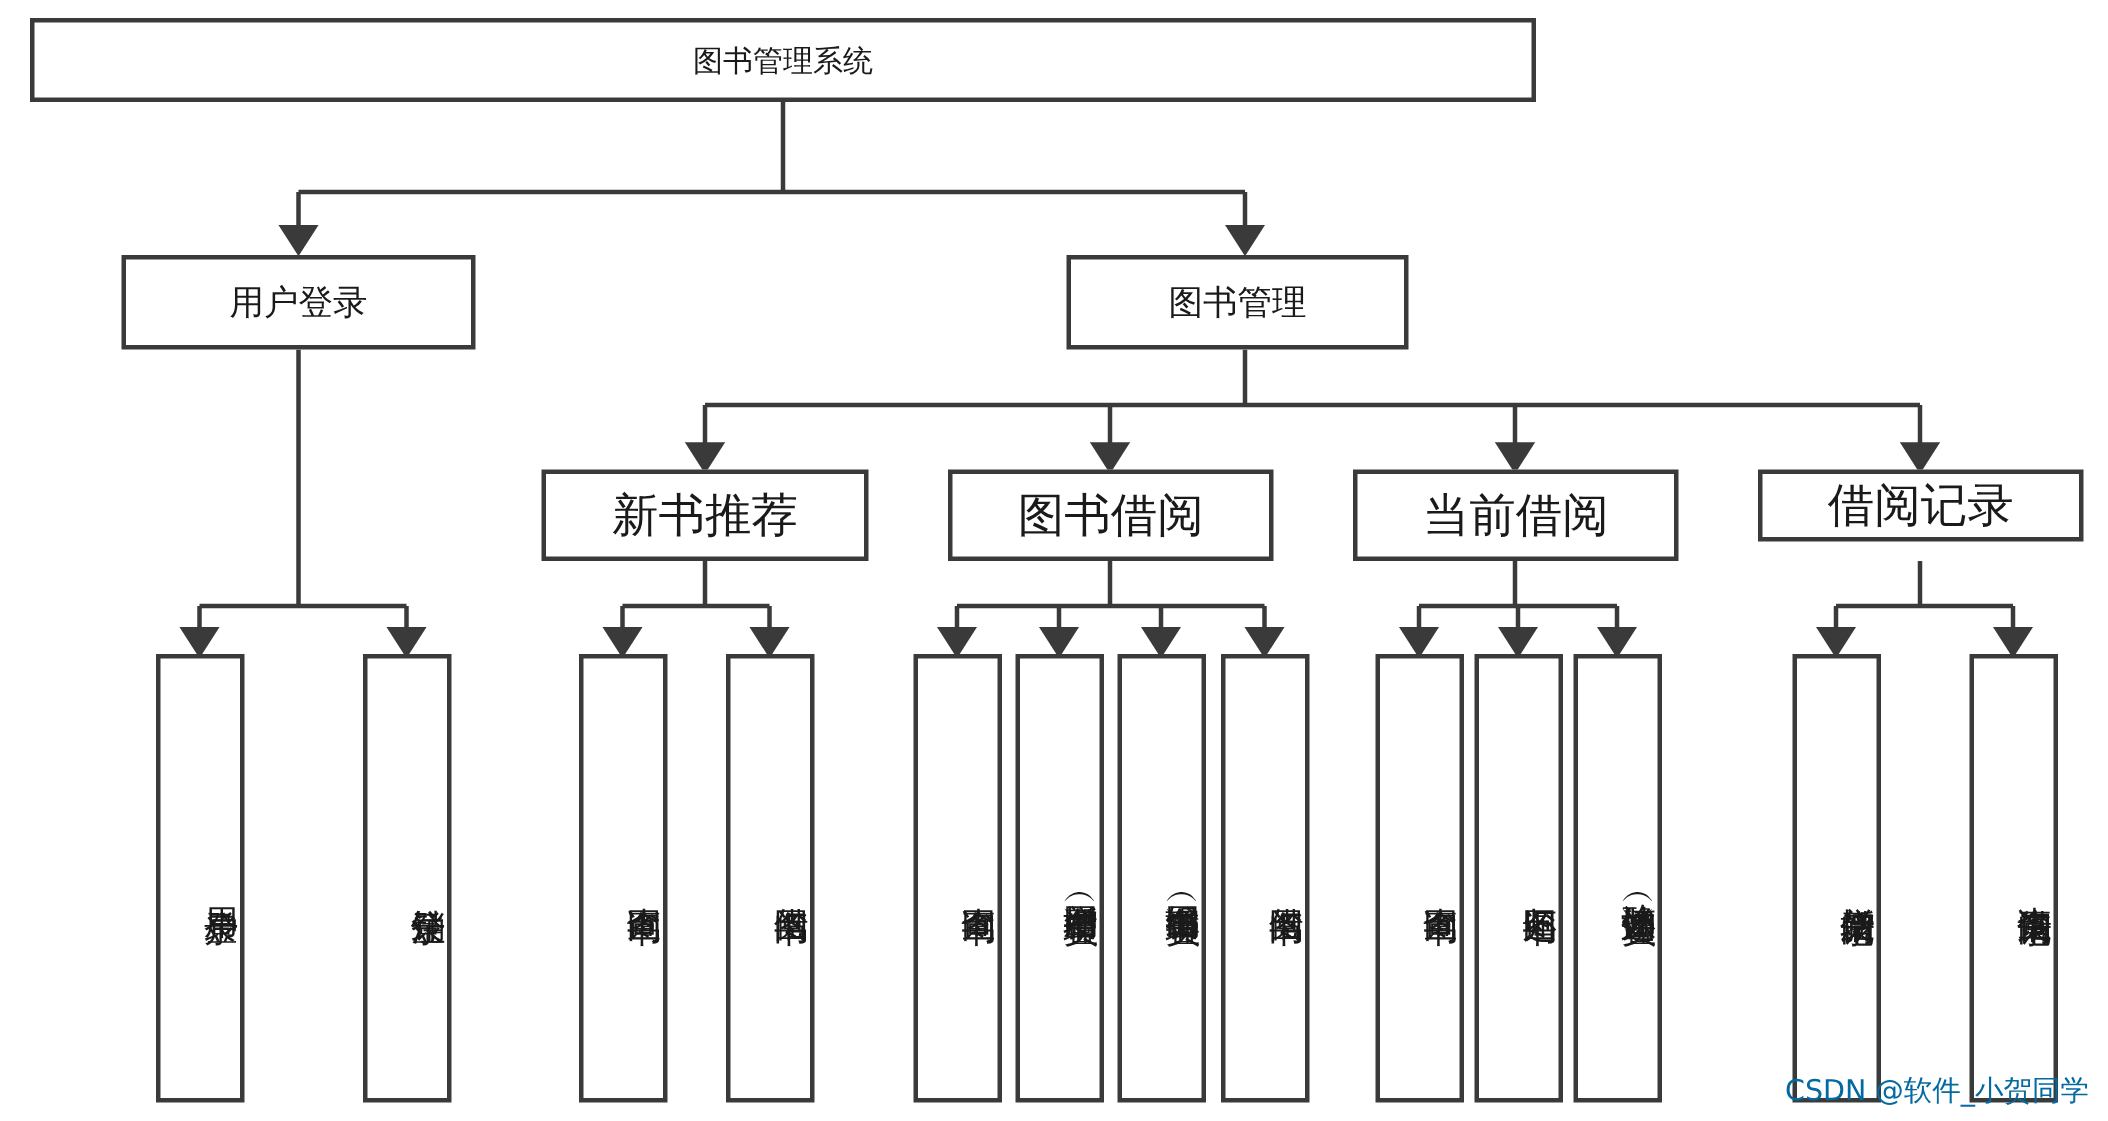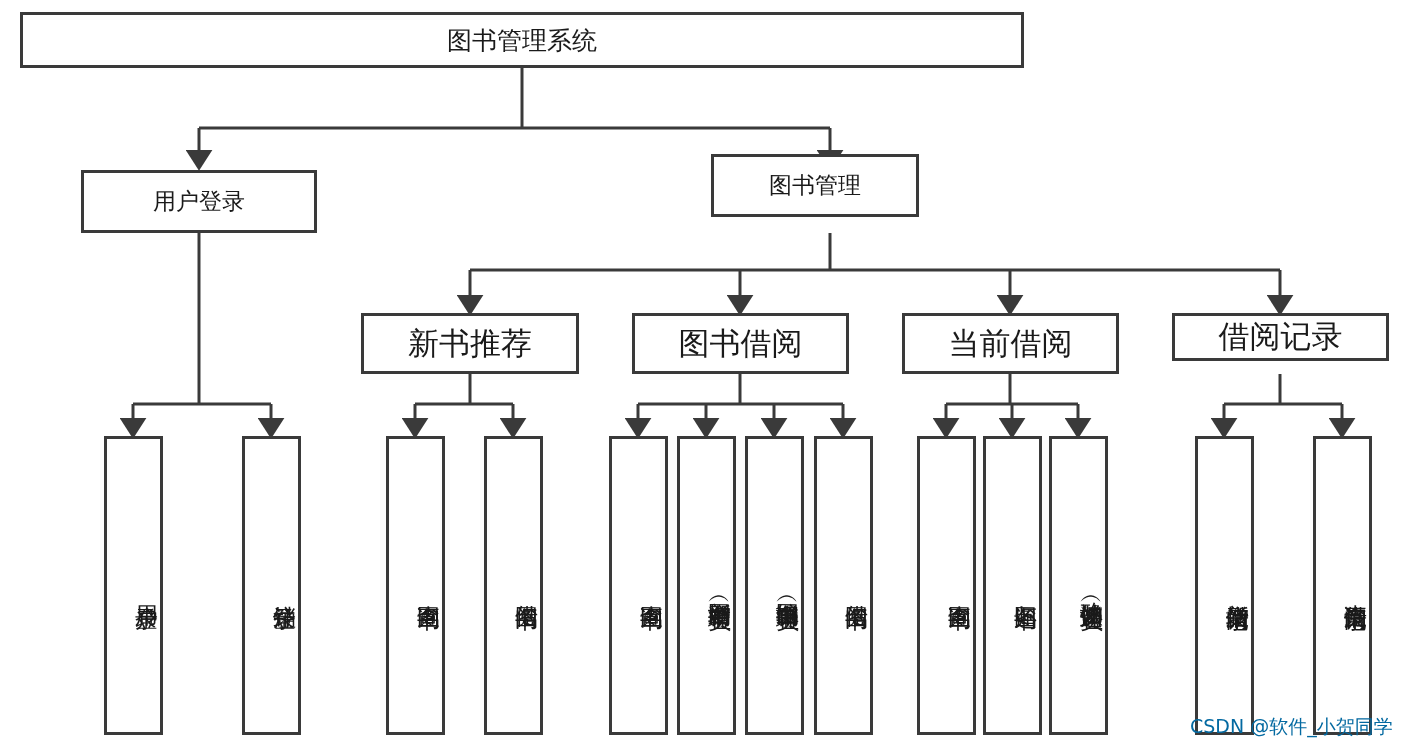--- a/index.html
+++ b/index.html
@@ -32,21 +32,21 @@
     border: 3px solid #3a3a3a;
     background: #ffffff;
     display: flex;
     align-items: center;
     justify-content: center;
     color: #1a1a1a;
     text-align: center;
     z-index: 2;
   }
   .node.root {
-    font-size: 25px;
+    font-size: 20px;
   }
   .node.level2 {
     font-size: 23px;
   }
   .node.level3 {
     font-size: 31px;
     border-width: 3px;
   }
   .node.leaf {
     font-size: 23px;
@@ -124,21 +124,21 @@
       <path d="M1280,374 L1280,404"></path>
       <path d="M1224,404 L1342,404"></path>
       <path d="M1224,404 L1224,428" marker-end="url(#arrow)"></path>
       <path d="M1342,404 L1342,428" marker-end="url(#arrow)"></path>
     </g>
   </svg>
 
   <div class="node root" style="left:20px; top:12px; width:1004px; height:56px;">图书管理系统</div>
 
   <div class="node level2" style="left:81px; top:170px; width:236px; height:63px;">用户登录</div>
-  <div class="node level2" style="left:711px; top:154px; width:208px; height:63px;">图书管理</div>
+  <div class="node level2" style="left:711px; top:170px; width:228px; height:63px;">图书管理</div>
 
   <div class="node level3" style="left:361px; top:313px; width:218px; height:61px;">新书推荐</div>
   <div class="node level3" style="left:902px; top:313px; width:217px; height:61px;">当前借阅</div>
   <div class="node level3" style="left:632px; top:313px; width:217px; height:61px;">图书借阅</div>
   <div class="node level3" style="left:1172px; top:313px; width:217px; height:48px;">借阅记录</div>
 
   <div class="node leaf" style="left:104px; top:436px; width:59px; height:299px;">
     <span class="vtext">用户登录</span>
   </div>
   <div class="node leaf" style="left:242px; top:436px; width:59px; height:299px;">

